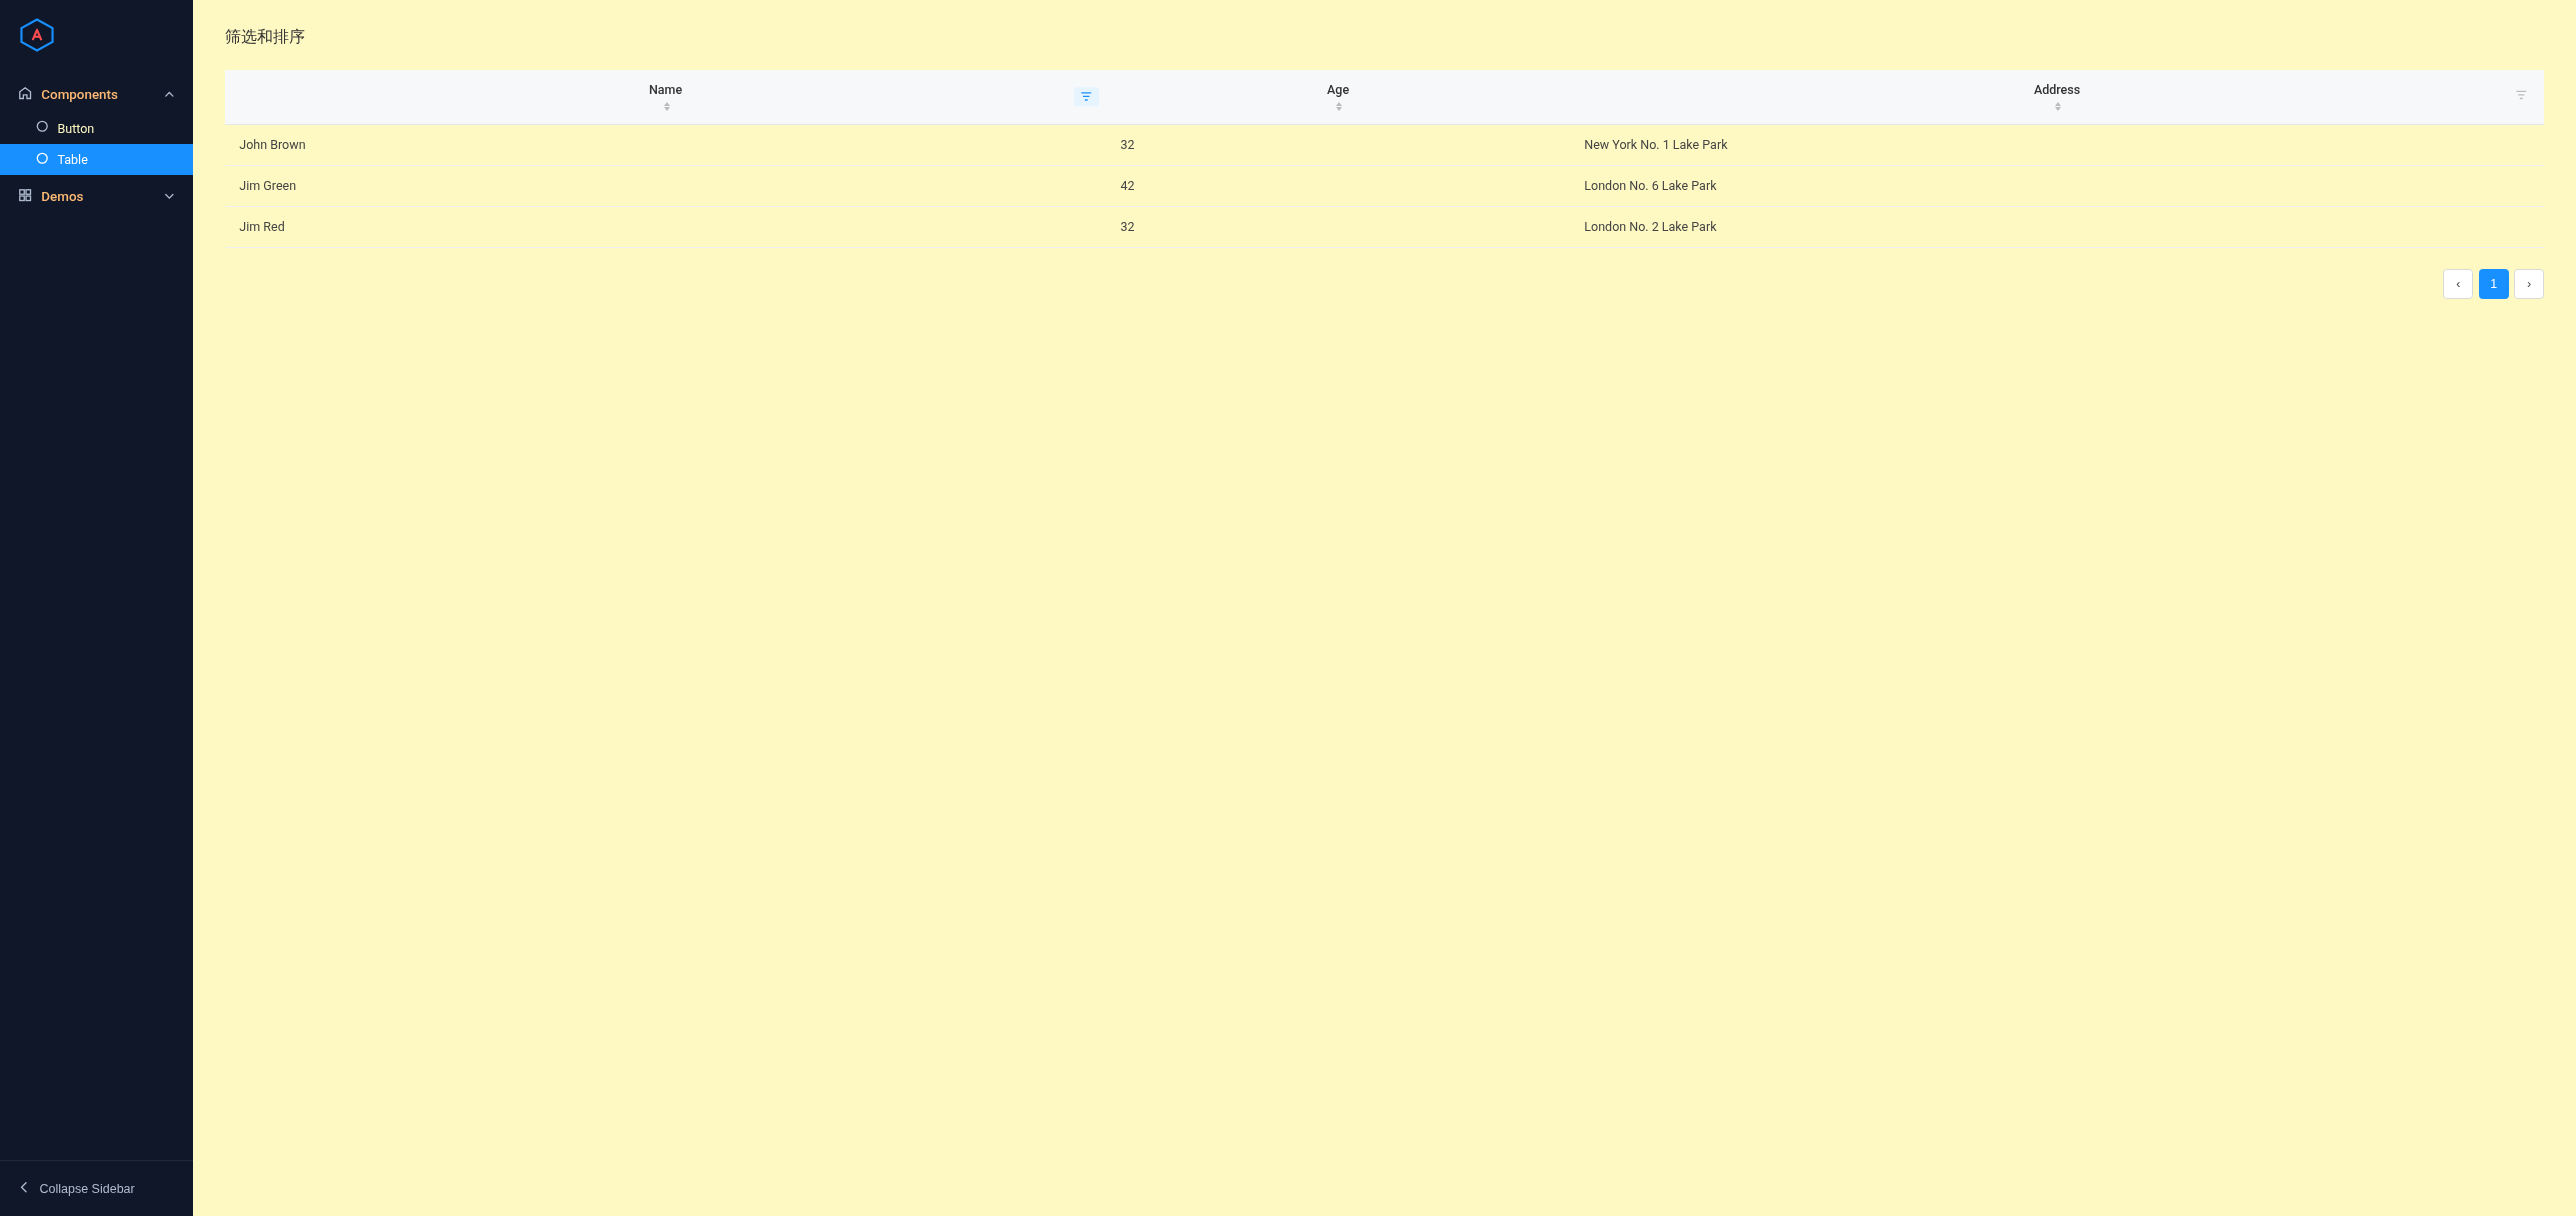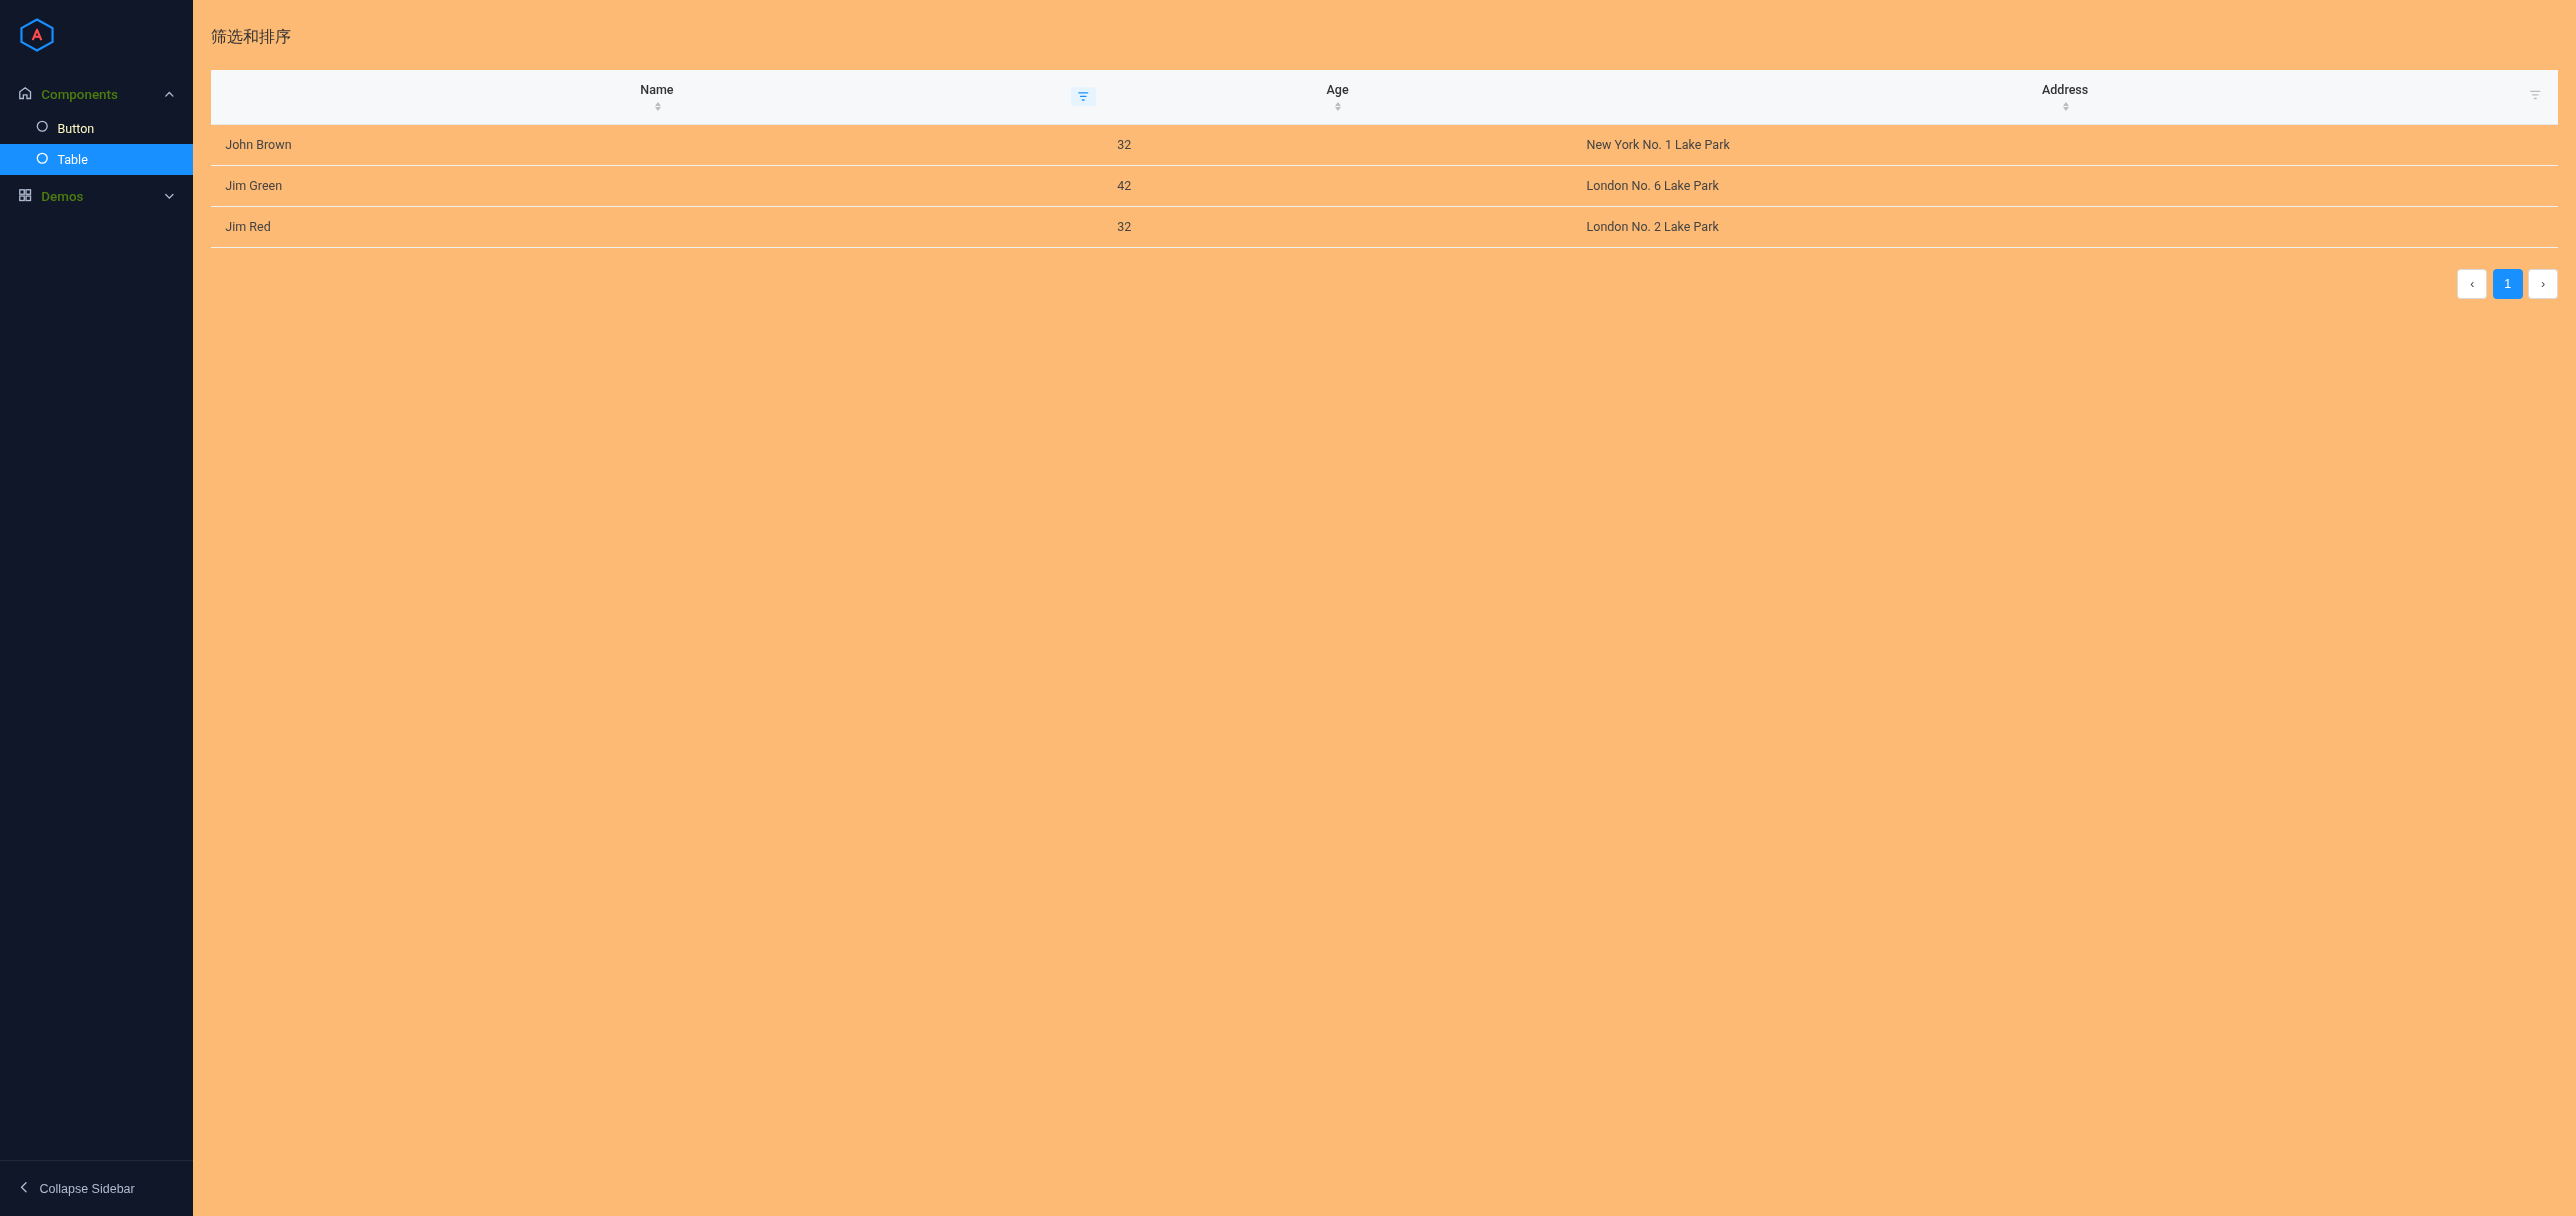--- a/index.html
+++ b/index.html
@@ -49,21 +49,21 @@
     }
 
     .sidebar-group-header {
       display: flex;
       align-items: center;
       justify-content: space-between;
       padding: 9px 18px;
       cursor: pointer;
       font-size: 13.4px;
       font-weight: 500;
-      color: #4d7c0f;
+      color: #fdba74;
     }
 
     .sidebar-group-header-left {
       display: flex;
       align-items: center;
       gap: 9px;
     }
 
     .sidebar-item {
       display: flex;
@@ -95,22 +95,22 @@
       background: none;
       border: none;
       width: 100%;
       padding: 5.4px 0;
     }
 
     
     .main-content {
       flex: 1;
       overflow-y: auto;
-      background: #fdba74;
-      padding: 27px 18px;
+      background: #fef9c3;
+      padding: 27px 32px;
     }
 
     .section-title {
       font-size: 16px;
       font-weight: 500;
       color: #333;
       margin-bottom: 21.5px;
     }
 
     

